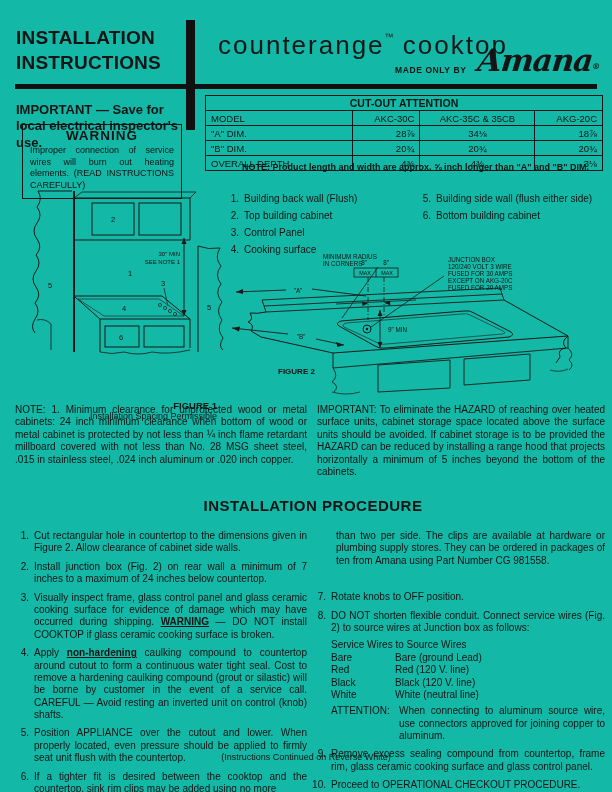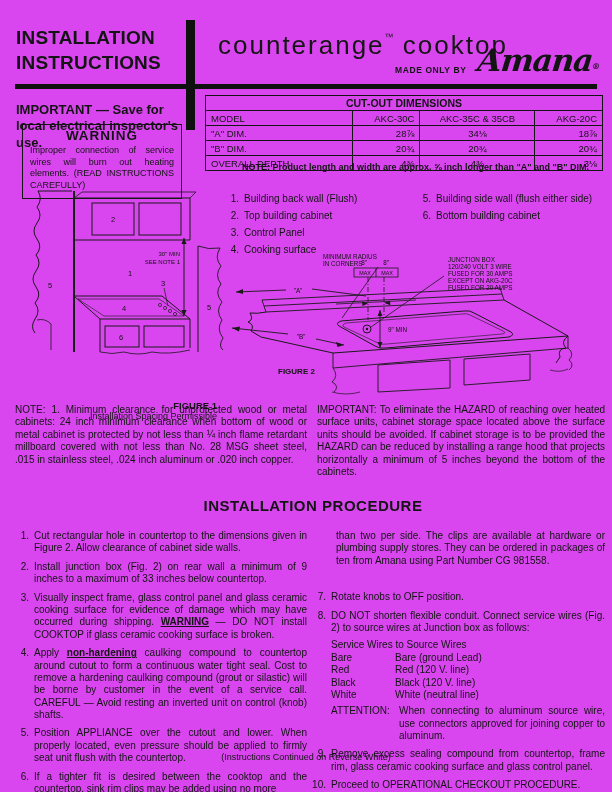--- a/index.html
+++ b/index.html
@@ -1,19 +1,19 @@
 <!DOCTYPE html>
 <html><head>
 <meta charset="utf-8">
 <style>
   * { margin:0; padding:0; box-sizing:border-box; }
   html,body { background:#e8e8e8; }
   .page {
     position:relative; width:612px; height:792px; margin:0 auto;
-    background:#d946ef; color:#141414; overflow:hidden;
+    background:#14b8a6; color:#141414; overflow:hidden;
     font-family:"Liberation Sans", sans-serif;
   }
   
   .masthead-title { position:absolute; left:16px; top:26px; width:168px;
     font-size:19px; font-weight:bold; line-height:1.3; letter-spacing:.2px; }
   .vbar { position:absolute; left:186px; top:20px; width:9px; height:110px; background:#101010; }
   .product-line { position:absolute; left:218px; top:30px; white-space:nowrap;
     font-size:26px; font-weight:normal; letter-spacing:2px; color:#161616; }
   .product-line sup { font-size:9px; letter-spacing:0; vertical-align:14px; }
   .madeby { position:absolute; left:395px; top:65px; font-size:8.5px; letter-spacing:.6px; font-weight:bold; }
@@ -145,21 +145,21 @@
     </svg>
     <div class="fig1-cap">
       <div class="c1">FIGURE 1</div>
       <div class="c2">Installation Spacing Permissible</div>
     </div>
   </div>
 
   <table class="cutout">
     <tbody>
         <tr>
-          <td colspan="4" class="t-title">CUT-OUT DIMENSIONS</td>
+          <td colspan="4" class="t-title">CUT-OUT ATTENTION</td>
         </tr>
     <tr>
       <td class="c-label">MODEL</td>
       <td class="c-num">AKC-30C</td>
       <td class="c-mid">AKC-35C &amp; 35CB</td>
       <td class="c-num">AKG-20C</td>
     </tr>
     <tr>
       <td class="c-label">"A" DIM.</td>
       <td class="c-num">28⅞</td>
@@ -282,21 +282,21 @@
 
   <div class="proc-head">INSTALLATION PROCEDURE</div>
 
   <div class="proc-col proc-left">
     <div class="p-item">
         <span class="n">1.</span>
         <span class="txt">Cut rectangular hole in countertop to the dimensions given in Figure 2. Allow clearance of cabinet side walls.</span>
       </div>
     <div class="p-item">
         <span class="n">2.</span>
-        <span class="txt">Install junction box (Fig. 2) on rear wall a minimum of 9 inches to a maximum of 33 inches below countertop.</span>
+        <span class="txt">Install junction box (Fig. 2) on rear wall a minimum of 7 inches to a maximum of 24 inches below countertop.</span>
       </div>
     <div class="p-item">
         <span class="n">3.</span>
         <span class="txt"><span>Visually inspect frame, glass control panel and glass ceramic cooking surface for evidence of damage which may have occurred during shipping. </span><span class="em-u">WARNING</span><span> — DO NOT install COOKTOP if glass ceramic cooking surface is broken.</span></span>
       </div>
     <div class="p-item">
         <span class="n">4.</span>
         <span class="txt"><span>Apply </span><span class="em-u">non-hardening</span><span> caulking compound to countertop around cutout to form a continuous water tight seal. Cost to remove a hardening caulking compound (grout or silastic) will be borne by customer in the event of a service call. CAREFUL — Avoid resting an inverted unit on control (knob) shafts.</span></span>
       </div>
     <div class="p-item">

